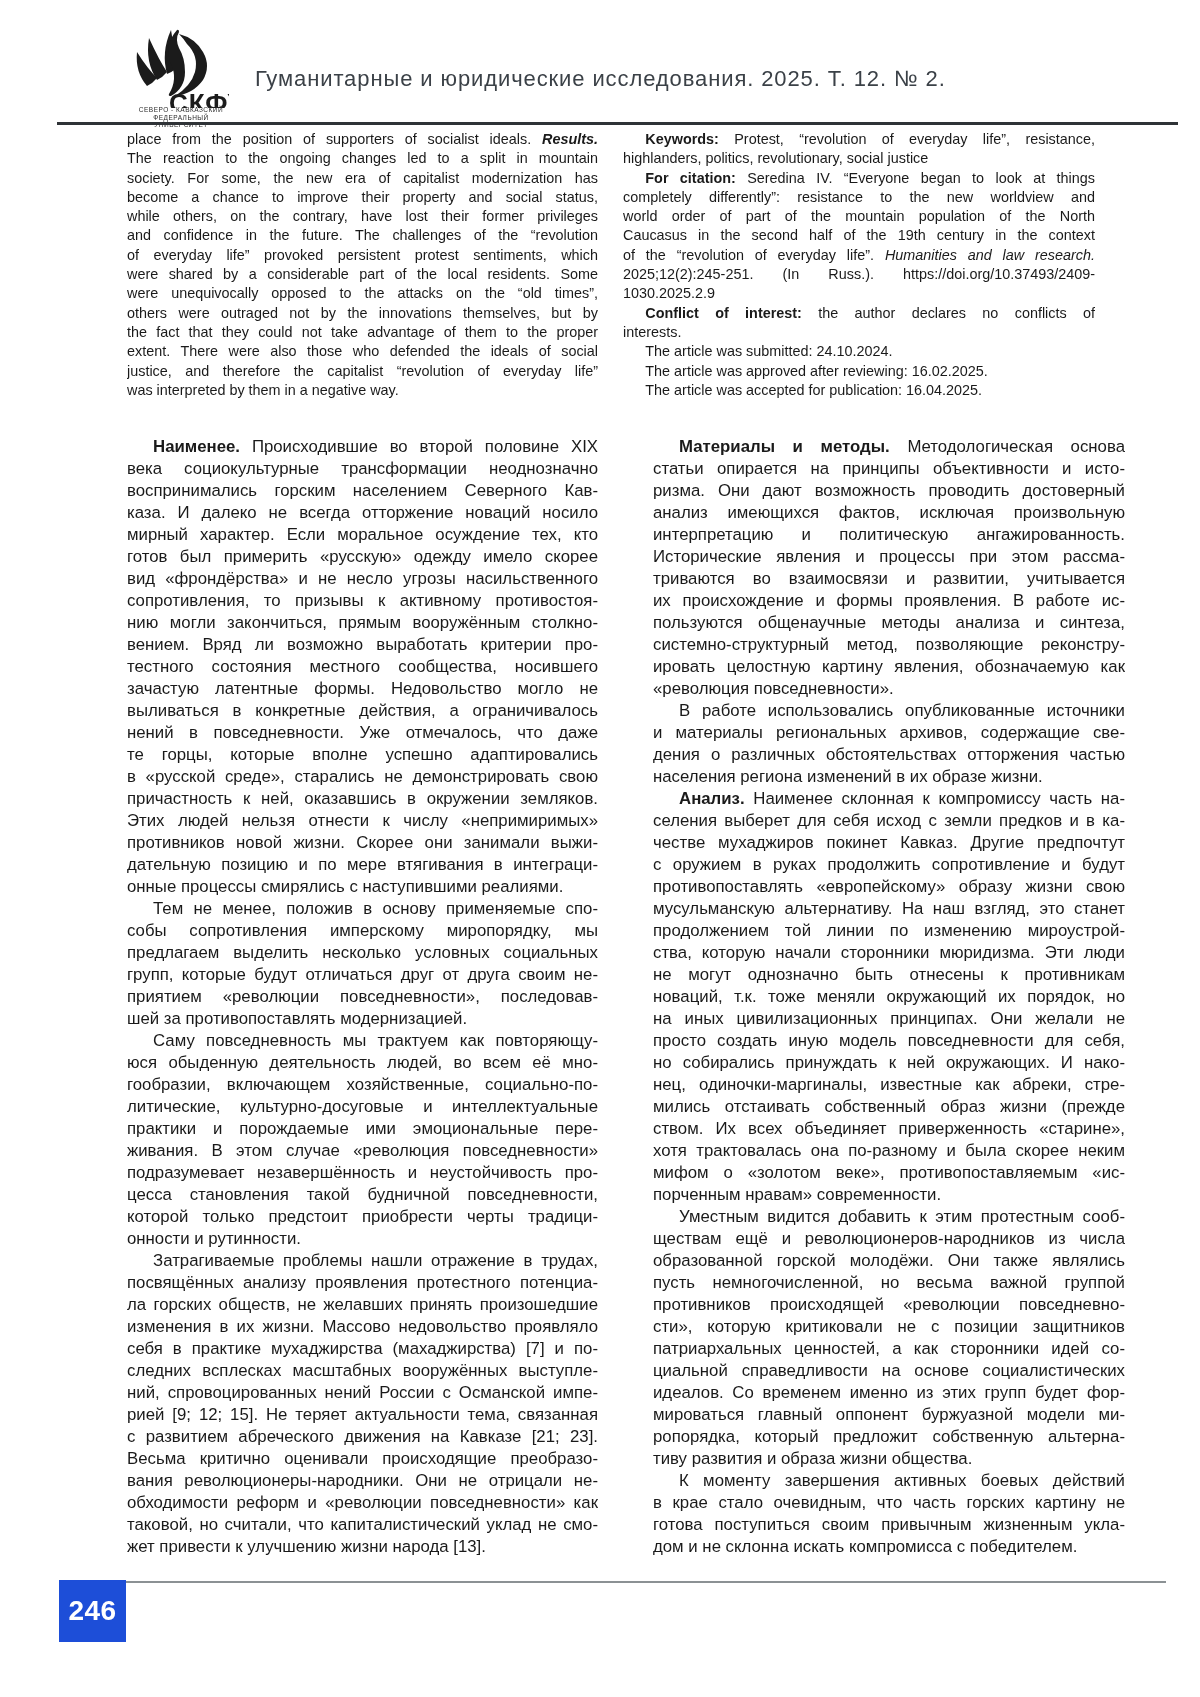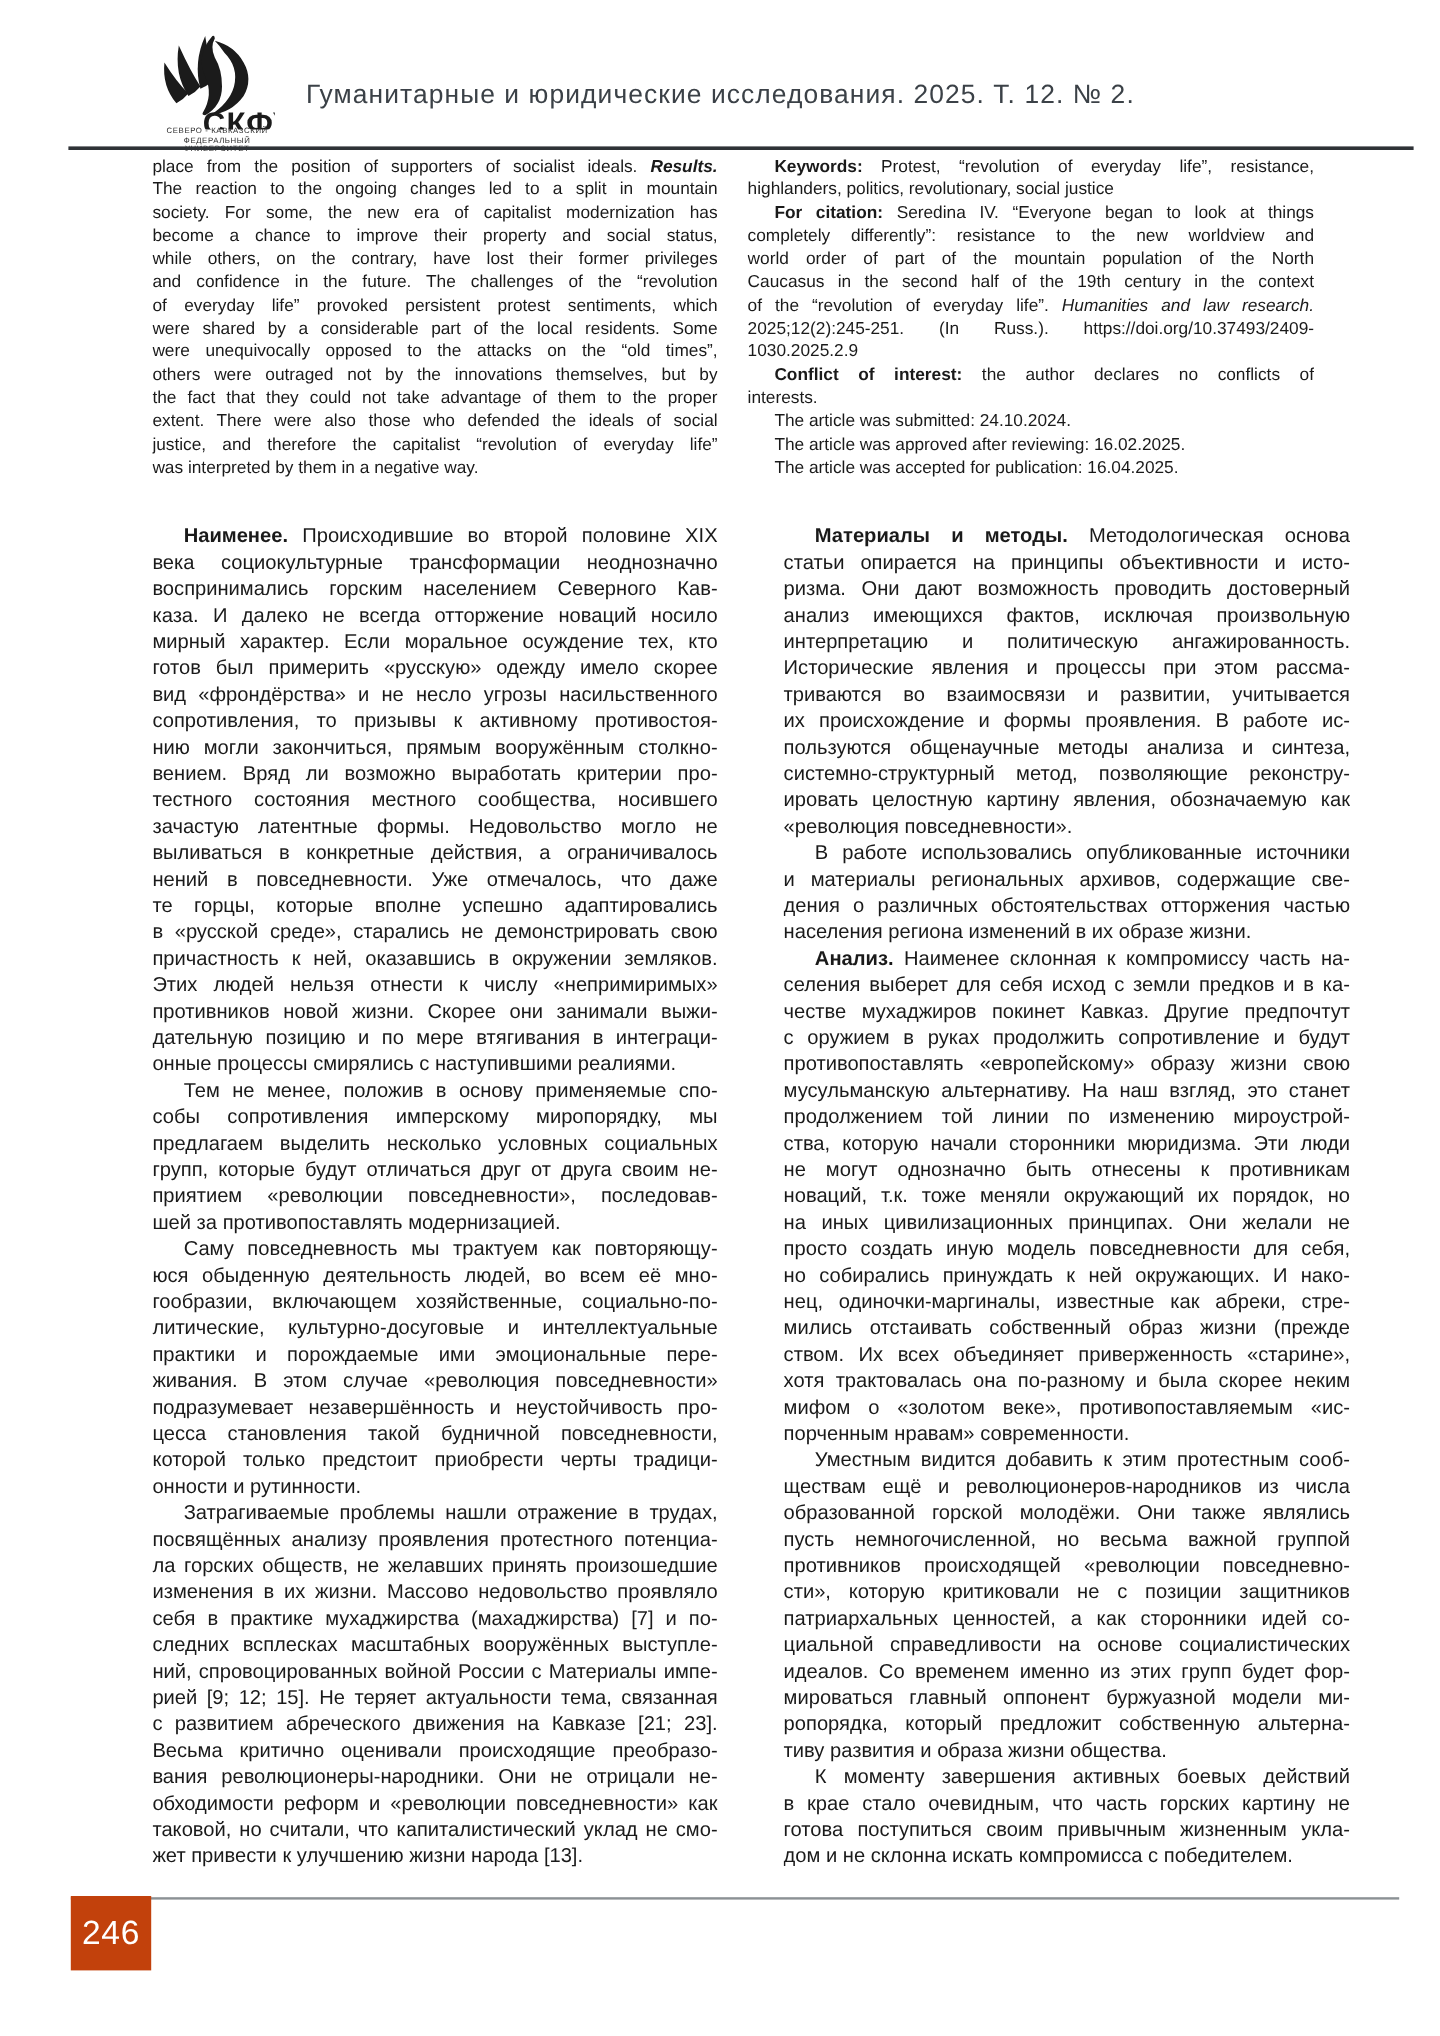--- a/index.html
+++ b/index.html
@@ -24,22 +24,22 @@
   #col-right-rus{left:653px;top:436px;width:472px;}
   .ln{text-align:justify;text-align-last:justify;overflow:hidden;white-space:nowrap;}
   .eng .ln{height:19.3px;}
   .rus .ln{height:22px;}
   .ln.last{text-align-last:left;}
   .ln.ind{text-indent:1.55em;}
   
   .ln{white-space:normal;}
   
   #footer-rule{left:59px;top:1581px;width:1107px;height:2px;background:#8b9194;}
-  #page-badge{left:59px;top:1580px;width:67px;height:62px;background:#c2410c;color:#ffffff;
-    display:flex;align-items:center;justify-content:center;font-size:28px;font-weight:normal;letter-spacing:0.5px;}
+  #page-badge{left:59px;top:1580px;width:67px;height:62px;background:#1d4ed8;color:#ffffff;
+    display:flex;align-items:center;justify-content:center;font-size:28px;font-weight:bold;letter-spacing:0.5px;}
 </style>
 </head>
 <body>
 
 <div>
   <div class="abs" style="left:133px;top:28px;width:96px;height:80px;">
     <svg width="96" height="80" viewBox="0 0 96 80">
       <g fill="#1b1b1b">
         <path d="M14 58 Q2 44 4 24 Q14 40 24 50 Q20 55 14 58 Z"></path>
         <path d="M24 52 Q12 34 16 10 Q26 32 34 44 Q30 49 24 52 Z"></path>
@@ -127,21 +127,21 @@
     <div class="ln">подразумевает незавершённость и неустойчивость про-</div>
     <div class="ln">цесса становления такой будничной повседневности,</div>
     <div class="ln">которой только предстоит приобрести черты традици-</div>
     <div class="ln last">онности и рутинности.</div>
     <div class="ln ind">Затрагиваемые проблемы нашли отражение в трудах,</div>
     <div class="ln">посвящённых анализу проявления протестного потенциа-</div>
     <div class="ln">ла горских обществ, не желавших принять произошедшие</div>
     <div class="ln">изменения в их жизни. Массово недовольство проявляло</div>
     <div class="ln">себя в практике мухаджирства (махаджирства) [7] и по-</div>
     <div class="ln">следних всплесках масштабных вооружённых выступле-</div>
-    <div class="ln">ний, спровоцированных войной России с Материалы импе-</div>
+    <div class="ln">ний, спровоцированных нений России с Османской импе-</div>
     <div class="ln">рией [9; 12; 15]. Не теряет актуальности тема, связанная</div>
     <div class="ln">с развитием абреческого движения на Кавказе [21; 23].</div>
     <div class="ln">Весьма критично оценивали происходящие преобразо-</div>
     <div class="ln">вания революционеры-народники. Они не отрицали не-</div>
     <div class="ln">обходимости реформ и «революции повседневности» как</div>
     <div class="ln">таковой, но считали, что капиталистический уклад не смо-</div>
     <div class="ln last">жет привести к улучшению жизни народа [13].</div>
   </div>
 <div class="col rus" id="col-right-rus">
     <div class="ln ind"><span style="font-weight: 700;">Материалы и методы. </span><span>Методологическая основа</span></div>

